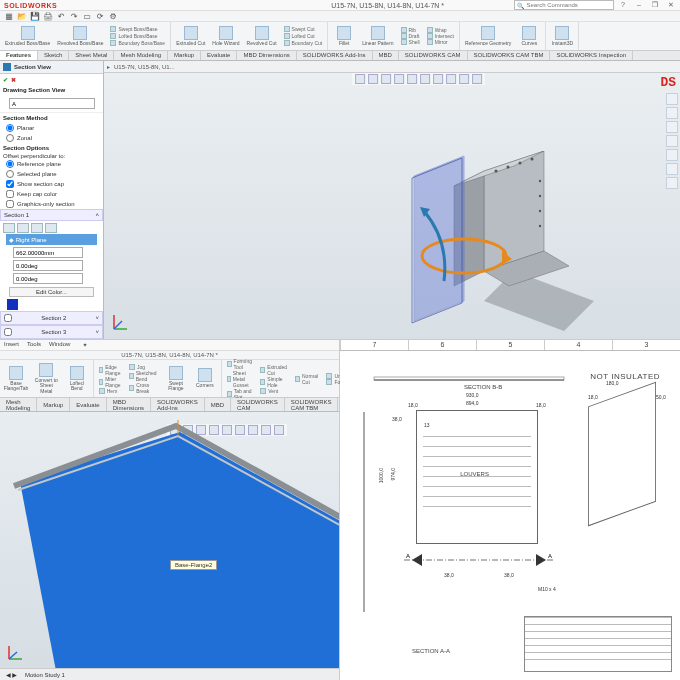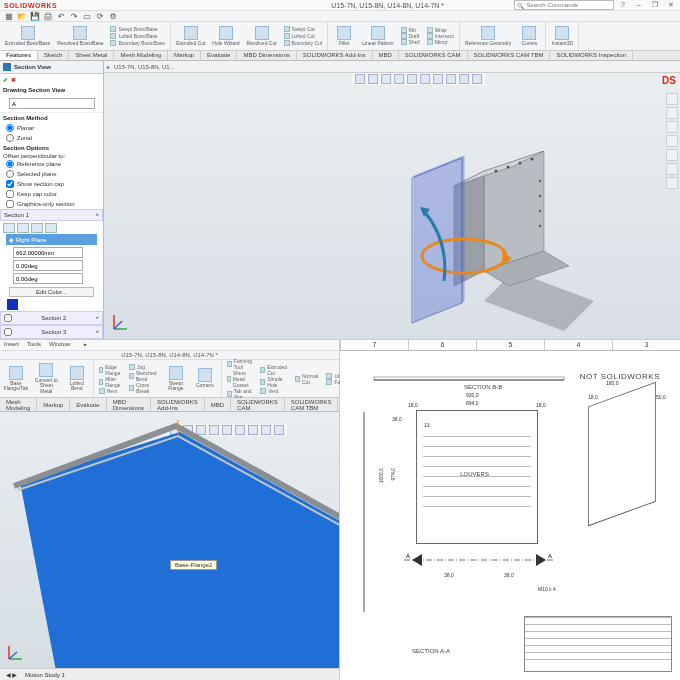--- a/index.html
+++ b/index.html
@@ -35,21 +35,21 @@
   .fp-check { display: flex; align-items: center; gap: 3px; padding: 1px 6px; }
   input[type=radio],input[type=checkbox]{ width:8px; height:8px; margin:0;}
   .fp-input { width: 70px; height: 11px; border: 1px solid #aaa; font-size: 6px; padding: 0 2px; margin:1px 0 1px 10px;}
   .fp-section-bar { background:#eef; border:1px solid #cce; padding:2px 3px; display:flex; justify-content:space-between; align-items:center;}
   .plane-row { background:#5aa0e0; color:#fff; padding:2px 3px; margin:1px 3px; display:flex; align-items:center; gap:2px;}
   .graphics3d { flex: 1; position: relative; background: linear-gradient(#ebeff2, #d8dfe5); overflow: hidden; }
   .doc-tabs { position: absolute; top: 0; left: 0; right: 0; height: 12px; background: #f0f1f3; border-bottom: 1px solid #ccc; display: flex; align-items:center; padding-left:3px; gap:4px; font-size:6px; color:#555;}
   .view-toolbar { position: absolute; top: 12px; left: 50%; transform: translateX(-30%); display: flex; gap: 3px; background: rgba(255,255,255,0.5); padding: 1px 3px; }
   .view-toolbar .vb { width:10px; height:10px; background:#dfe8f0; border:1px solid #aac; }
   .triad { position: absolute; bottom: 6px; left: 6px; width: 20px; height: 20px; }
-  .swlogo-corner { position:absolute; top:14px; right:4px; color:#d9261c; font-weight:bold; font-size:10px;}
+  .swlogo-corner { position:absolute; top:14px; right:4px; color:#d9261c; font-weight:bold; font-size:13px;font-family:Liberation Mono, monospace;}
   .side-strip { position:absolute; top:14px; right:0; width:14px; display:flex; flex-direction:column; gap:2px; padding-top:18px;}
   .side-strip .sb { width:12px; height:12px; background:#eef2f6; border:1px solid #c4d0dc; }
   
   .part3d { position: absolute; left: 290px; top: 90px; }
   .ok-x { display:flex; gap:3px; padding:2px 3px;}
   .ok { color:#2a9d2a; font-weight:bold;}
   .x { color:#c33; font-weight:bold;}
   .edit-color { text-align:center; border:1px solid #bbb; margin:2px 6px; padding:1px; background:#f5f5f5;}
   .colorbox { width:11px; height:11px; background:#1030c0; display:inline-block; vertical-align:middle; margin-left:4px;}
   
@@ -550,21 +550,21 @@
 
     <div class="br">
       <div class="cols">
         <div>7</div>
         <div>6</div>
         <div>5</div>
         <div>4</div>
         <div>3</div>
       </div>
       <div class="draw">
-        <div class="not-ins">NOT SOLIDWORKS</div>
+        <div class="not-ins">NOT INSULATED</div>
         <div class="section-bb">SECTION B-B</div>
 
         <svg style="position:absolute; left:10px; top:14px; width:220px; height:20px;">
           <line x1="20" y1="14" x2="210" y2="14" stroke="#555" stroke-width="1"></line>
           <rect x="20" y="11" width="190" height="3" fill="none" stroke="#555" stroke-width="0.5"></rect>
         </svg>
 
         <div class="plan-rect">
           <div class="louv-lines">
             <hr>

